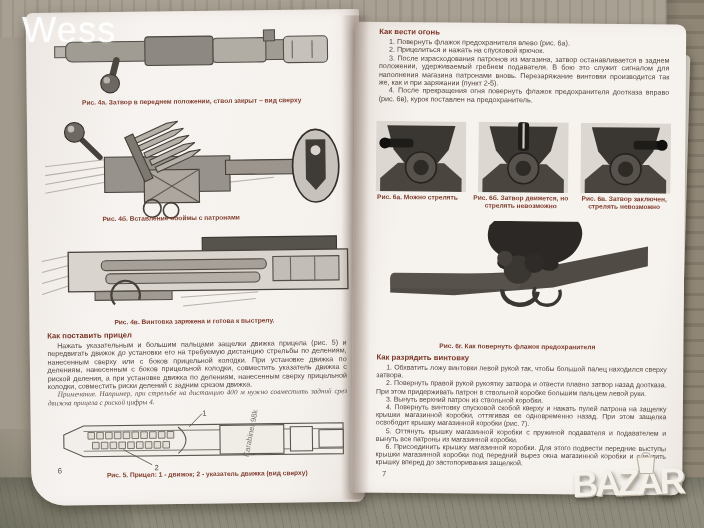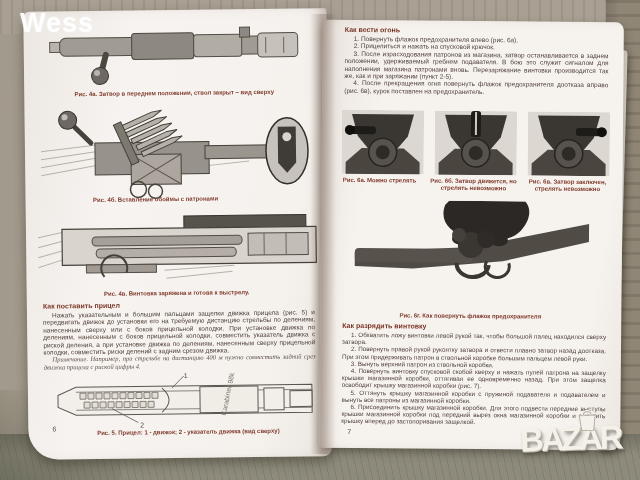--- a/index.html
+++ b/index.html
@@ -48,21 +48,21 @@
   .caption{font-size:6px;line-height:7px;font-weight:bold;color:#803c2d;text-align:center;}
   .heading{font-size:7px;font-weight:bold;color:#7b3526;margin:0 0 2px 0;}
   .body-text{font-size:6.5px;line-height:7.4px;color:#53463e;text-align:justify;}
   .item{margin:0;text-indent:9px;}
   .note{font-style:italic;font-family:"Liberation Serif", serif;color:#5d5048;}
   .pagenum{position:absolute;font-size:7px;color:#5a4e46;}
   .abs{position:absolute;}
   svg{display:block;}
 
   
-  .wm-wess{position:absolute;left:20px;top:8px;font-size:27px;font-weight:700;
+  .wm-wess{position:absolute;left:20px;top:8px;font-size:33px;font-weight:400;
     color:rgba(255,255,255,.93);letter-spacing:1px;
     text-shadow:0 0 3px rgba(255,255,255,.35);}
   .wm-bazar{position:absolute;left:520px;top:420px;font-size:33px;font-weight:900;
     color:#f3f1ea;letter-spacing:-3px;transform:rotate(-2deg);
     text-shadow:1px 1px 0 #b7b0a2, 2px 3px 4px rgba(55,50,40,.55);}
   .bag-icon{position:absolute;left:57px;top:-12px;}
 </style>
 </head>
 <body>
 

